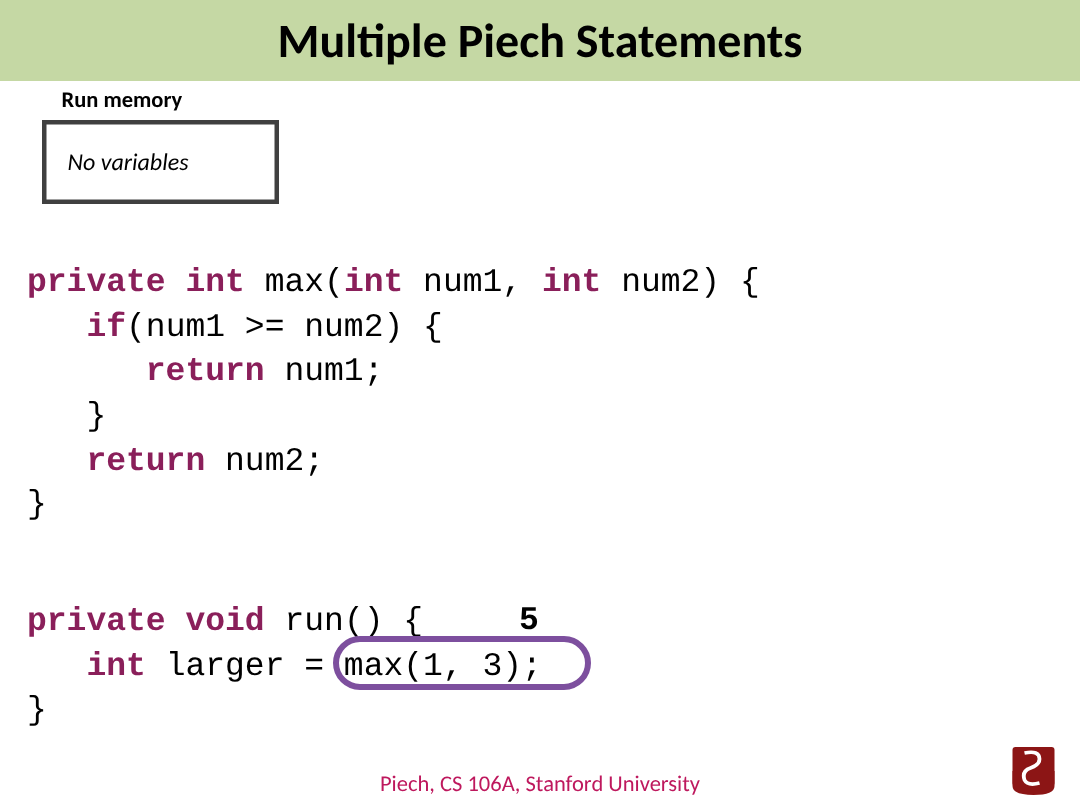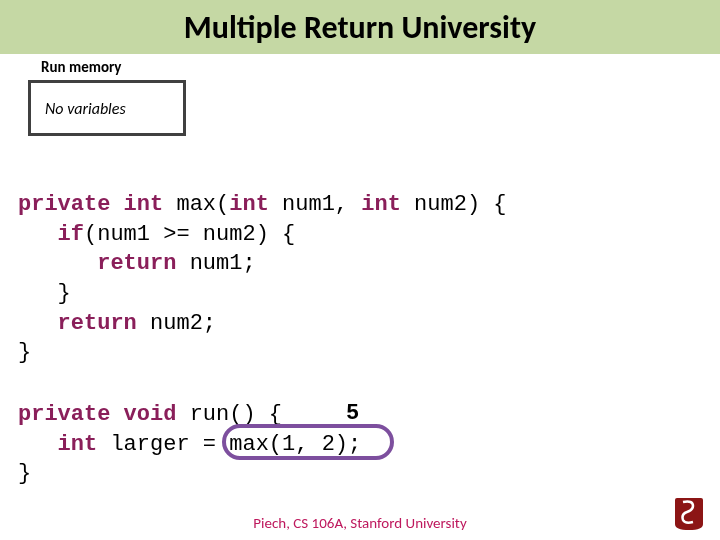--- a/index.html
+++ b/index.html
@@ -51,21 +51,21 @@
   }
   .code-block {
     position: absolute;
     left: 18px;
     font-family: "Courier New", monospace;
     font-size: 22px;
     line-height: 1.35;
     white-space: pre;
     color: #000;
   }
-  .code-max { top: 190px; }
+  .code-max { top: 174px; }
   .code-run { top: 400px; }
   .kw { color: #8a1f5a; font-weight: bold; }
   .highlight-oval {
     position: absolute;
     top: 424px;
     left: 222px;
     width: 172px;
     height: 36px;
     border: 4px solid #7d4f9e;
     border-radius: 18px;
@@ -93,38 +93,38 @@
     right: 10px;
     width: 42px;
     height: 40px;
   }
   .logo svg { width: 100%; height: 100%; }
 </style>
 </head>
 <body>
 
 <div class="title-bar">
-  <div class="title-text">Multiple Return University</div>
+  <div class="title-text">Multiple Piech Statements</div>
 </div>
 
 <div class="run-memory-label">Run memory</div>
 
 <div class="memory-box">
   <span class="memory-box-text">No variables</span>
 </div>
 
 <div class="code-block code-max"><span class="kw">private int </span><span>max</span><span>(</span><span class="kw">int </span><span>num1, </span><span class="kw">int </span><span>num2) {</span>
 <span class="kw">   if</span><span>(num1 &gt;= num2) {</span>
 <span class="kw">      return </span><span>num1;</span>
 <span>   }</span>
 <span class="kw">   return </span><span>num2;</span>
 <span>}</span></div>
 
 <div class="code-block code-run"><span class="kw">private void </span><span>run</span><span>() {</span>
-<span class="kw">   int </span><span>larger = max(1, 2);</span>
+<span class="kw">   int </span><span>larger = max(1, 3);</span>
 <span>}</span></div>
 
 <div class="return-five">5</div>
 
 <div class="highlight-oval"></div>
 
 <div class="footer">Piech, CS 106A, Stanford University</div>
 
 <div class="logo">
   <svg viewBox="0 0 40 40">

